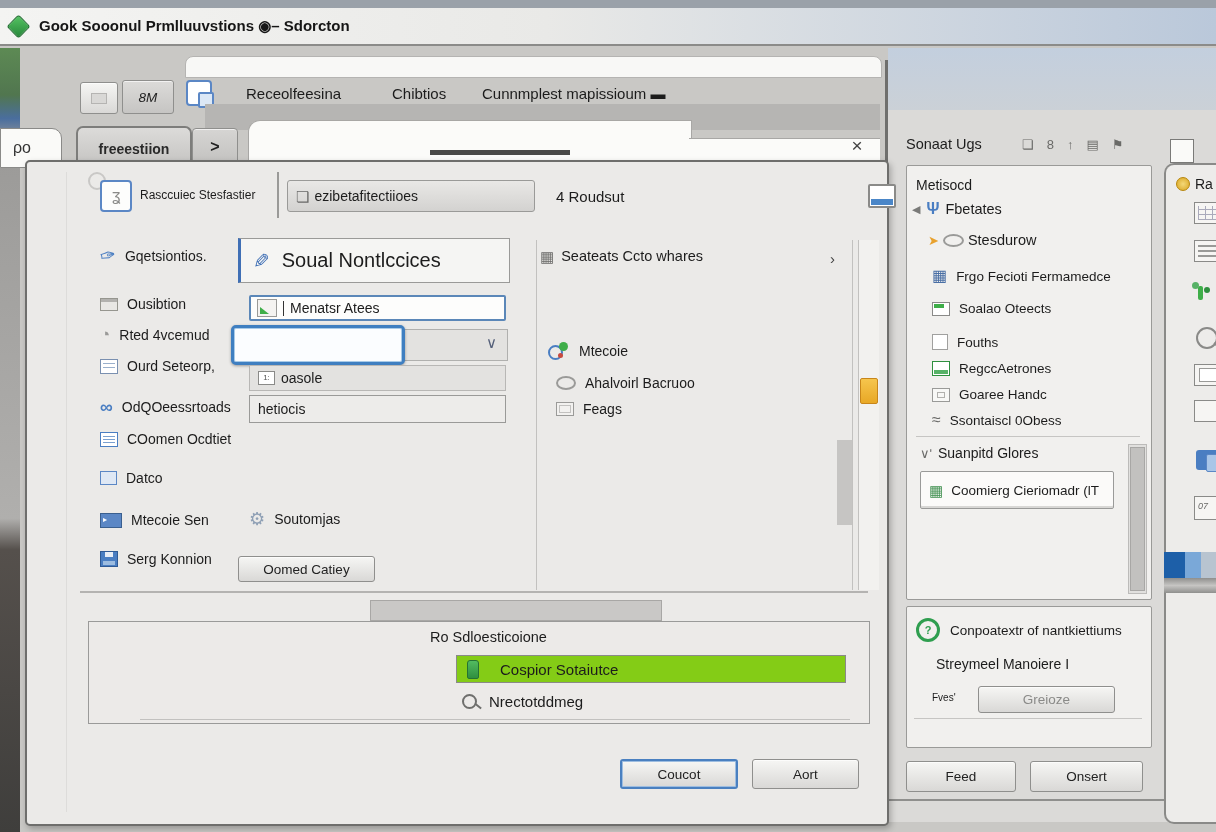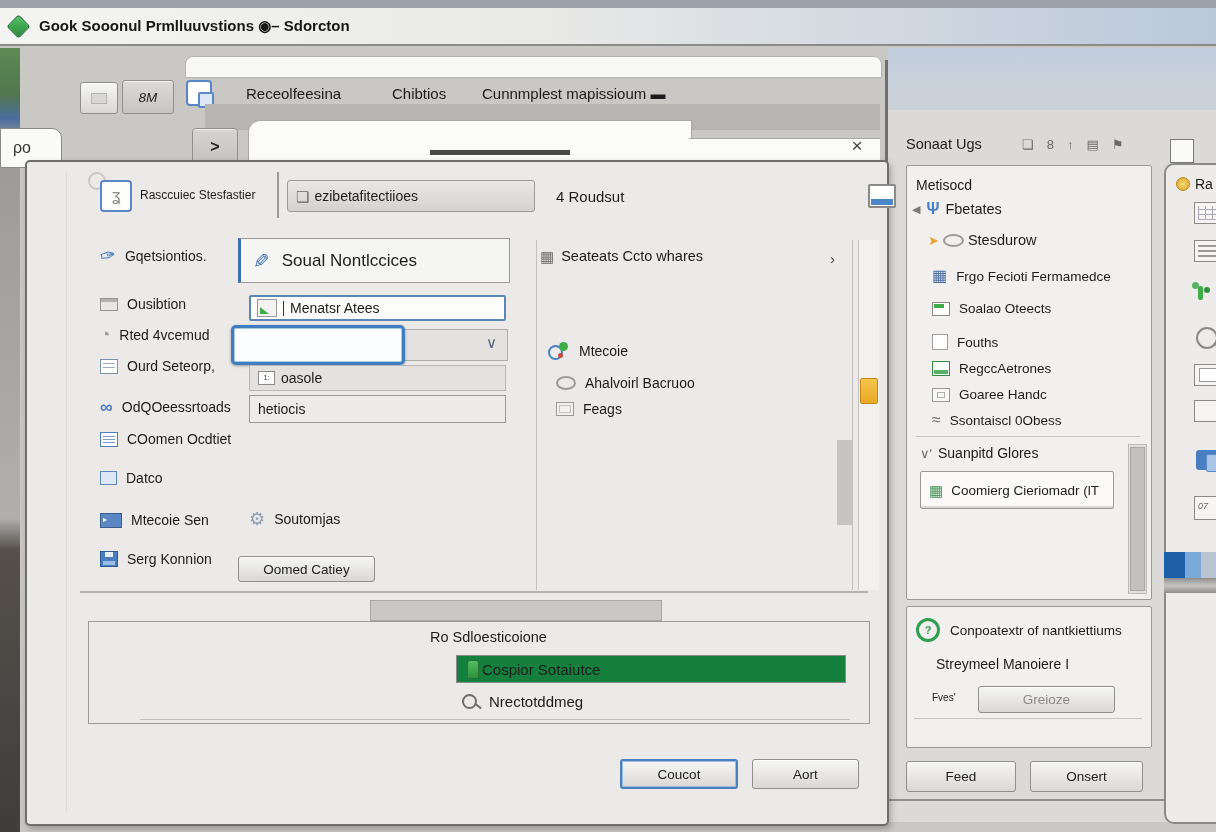--- a/index.html
+++ b/index.html
@@ -114,20 +114,21 @@
   <div class="abs ic ic-winpage" style="left:186px;top:80px"></div>
   <div class="abs lbl" style="left:246px;top:85px;font-size:15px">Receolfeesina</div>
   <div class="abs lbl" style="left:392px;top:85px;font-size:15px">Chibtios</div>
   <div class="abs lbl" style="left:482px;top:85px;font-size:15px">Cunnmplest mapissioum ▬</div>
   <div class="abs" style="left:205px;top:104px;width:675px;height:26px;background:#b6b5b3"></div>
 
   
   <div class="abs" style="left:0;top:128px;width:62px;height:40px;background:#fafaf8;border:1px solid #8a8a88;
               border-radius:0 10px 0 0;display:flex;align-items:center;padding-left:12px;box-sizing:border-box;
               font-size:16px;color:#333">ρo</div>
+  <div class="abs tab" style="left:76px;top:126px;width:112px;height:42px">freeestiion</div>
   <button class="abs btn" style="left:192px;top:128px;width:46px;height:38px;border-radius:4px 4px 0 0;
               background:linear-gradient(#d6d5d3,#c2c1bf);font-weight:bold;font-size:16px">&gt;</button>
   <div class="abs" style="left:248px;top:120px;width:442px;height:52px;background:#fbfbf9;border-radius:12px 0 0 0;
               border:1px solid #a8a7a5;border-bottom:none"></div>
   <div class="abs" style="left:689px;top:138px;width:191px;height:34px;background:#fbfbf9;border-top:1px solid #a8a7a5"></div>
   <div class="abs" style="left:430px;top:150px;width:140px;height:5px;background:#4a4a48"></div>
   <div class="abs" style="left:845px;top:134px;width:24px;height:24px;display:flex;align-items:center;justify-content:center;
               font-size:19px;color:#444">×</div>
 
   
@@ -185,21 +186,21 @@
   </div>
   <div class="abs row" style="left:100px;top:551px">
     <span class="ic ic-save"></span>
     <span class="lbl">Serg Konnion</span>
   </div>
 
   
   <div class="abs row" style="left:238px;top:238px;width:272px;height:45px;box-sizing:border-box;padding-left:12px;
               background:#f5f5f3;border:1px solid #9a9a98;border-left:3px solid #3f6fb5;gap:12px">
     <span class="ic" style="font-size:20px;color:#3f6fb5;transform:scaleX(-1)">✎</span>
-    <span class="lbl" style="font-size:17px">Soual Nontlccices</span>
+    <span class="lbl" style="font-size:20px">Soual Nontlccices</span>
   </div>
   <div class="abs row" style="left:249px;top:295px;width:257px;height:26px;box-sizing:border-box;padding:0 6px;
               background:#fdfdfc;border:2px solid #5b87b8;border-radius:2px;gap:6px">
     <span class="ic ic-flag"></span>
     <span style="width:1px;height:15px;background:#333;display:inline-block"></span>
     <span class="lbl">Menatsr Atees</span>
   </div>
   <div class="abs" style="left:249px;top:329px;width:257px;height:30px;background:#e3e2e0;border:1px solid #b0b0ae"></div>
   <div class="abs" style="left:486px;top:334px;font-size:15px;color:#55607a">∨</div>
   <div class="abs" style="left:231px;top:325px;width:174px;height:40px;box-sizing:border-box;background:#fbfdff;
@@ -247,21 +248,21 @@
   <div class="abs" style="left:860px;top:378px;width:16px;height:24px;border-radius:2px;border:1px solid #c8861a;
               background:linear-gradient(#f6c54d,#e8a826)"></div>
   <div class="abs" style="left:837px;top:440px;width:15px;height:85px;background:#c6c5c3"></div>
 
   
   <div class="abs" style="left:80px;top:591px;width:788px;height:2px;background:#b4b3b1"></div>
   <div class="abs" style="left:370px;top:600px;width:290px;height:19px;background:#c9c8c6;border:1px solid #a8a7a5"></div>
   <div class="abs" style="left:88px;top:621px;width:780px;height:101px;border:1.5px solid #9a9a99;background:#eceae8"></div>
   <div class="abs lbl" style="left:430px;top:629px;font-size:14.5px">Ro Sdloesticoione</div>
   <div class="abs row" style="left:456px;top:655px;width:390px;height:28px;box-sizing:border-box;padding:8px 10px;
-              background:#15803d;border:1.5px solid #8a8a88;gap:3px">
+              background:#84cc16;border:1.5px solid #8a8a88;gap:21px">
     <span class="ic ic-bottle"></span>
     <span class="lbl" style="font-size:15px">Cospior Sotaiutce</span>
   </div>
   <div class="abs row" style="left:462px;top:693px;gap:12px">
     <span class="ic ic-mag"></span>
     <span class="lbl" style="font-size:15px">Nrectotddmeg</span>
   </div>
   <div class="abs" style="left:140px;top:719px;width:710px;height:1px;background:#c2c1bf"></div>
   <button class="abs btn btn-focus" style="left:620px;top:759px;width:118px;height:30px">Coucot</button>
   <button class="abs btn" style="left:752px;top:759px;width:107px;height:30px">Aort</button>

